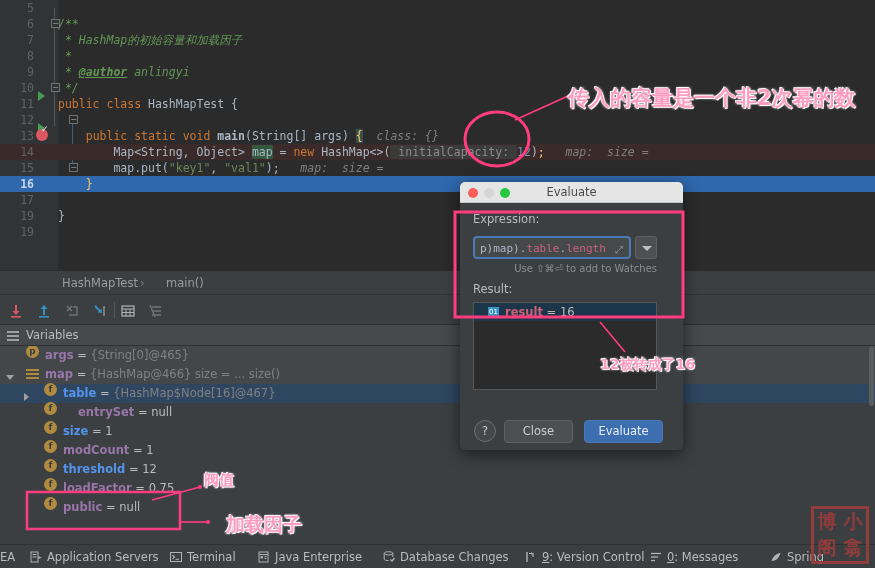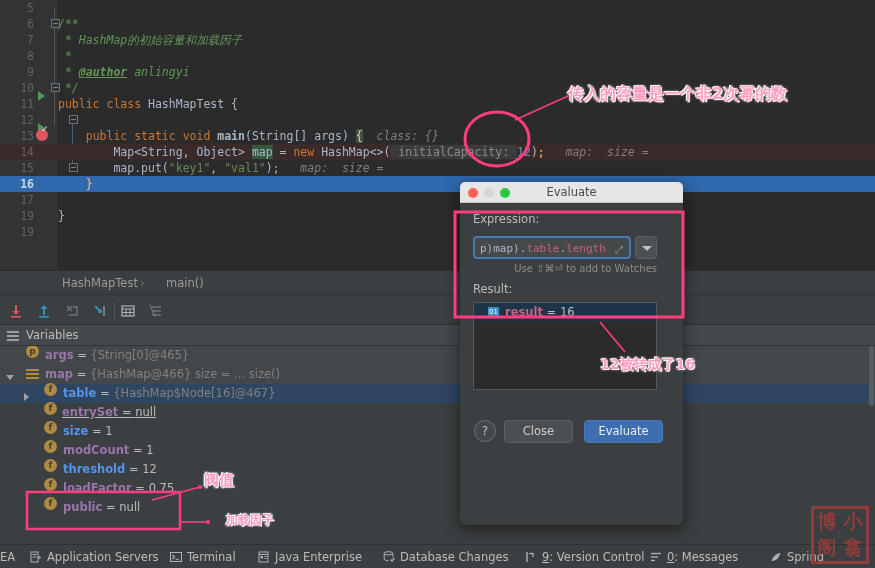--- a/index.html
+++ b/index.html
@@ -153,21 +153,21 @@
   .statusbar {
     position: absolute; left: 0; top: 544px; width: 875px; height: 24px;
     background: #3c3f41; border-top: 1px solid #2f3133;
     color: #bbbbbb; font-size: 11.5px;
   }
   .sb-item { position: absolute; top: 4px; height: 16px; line-height: 16px; white-space: nowrap; }
   .sb-under { text-decoration: underline; }
 
   
   .dialog {
-    position: absolute; left: 460px; top: 182px; width: 223px; height: 343px;
+    position: absolute; left: 460px; top: 182px; width: 223px; height: 268px;
     background: #3c3f41; border-radius: 5px;
     box-shadow: 0 4px 16px rgba(0,0,0,0.55);
   }
   .dlg-title {
     position: absolute; left: 0; top: 0; width: 223px; height: 21px;
     background: #e5e5e5; border-radius: 5px 5px 0 0;
     border-bottom: 1px solid #c4c4c4;
   }
   .dlg-title .tt {
     position: absolute; left: 0; top: 0; width: 223px; height: 21px;
@@ -383,21 +383,21 @@
         </span>
         <span style="position:absolute;left:45px;"><span class="vname">map</span><span class="veq"> = </span><span class="vgray">{HashMap@466}  size =  ... size()</span></span>
       </div>
       <div class="vrow sel" style="top: 38px;">
         <span style="position:absolute;left:24px;top:4px;"><span class="tri"></span></span>
         <span style="position:absolute;left:44px;" class="badge-f">f</span>
         <span style="position:absolute;left:63px;"><span class="vname-blue">table</span><span class="veq"> = </span><span class="vgray">{HashMap$Node[16]@467}</span></span>
       </div>
       <div class="vrow" style="top: 57px;">
         <span style="position:absolute;left:44px;" class="badge-f">f</span>
-        <span style="position:absolute;left:62px;text-decoration:underline;"><span class="vname">entrySet</span><span class="veq"> = </span><span class="vval">null</span></span>
+        <span style="position:absolute;left:78px;"><span class="vname">entrySet</span><span class="veq"> = </span><span class="vval">null</span></span>
       </div>
       <div class="vrow" style="top: 76px;">
         <span style="position:absolute;left:44px;" class="badge-f">f</span>
         <span style="position:absolute;left:63px;"><span class="vname-blue">size</span><span class="veq"> = </span><span class="vnum">1</span></span>
       </div>
       <div class="vrow" style="top: 95px;">
         <span style="position:absolute;left:44px;" class="badge-f">f</span>
         <span style="position:absolute;left:63px;"><span class="vname">modCount</span><span class="veq"> = </span><span class="vnum">1</span></span>
       </div>
       <div class="vrow" style="top: 114px;">
@@ -461,24 +461,24 @@
 
     <rect x="27" y="492" width="153" height="37" fill="none" stroke="#ff3d7f" stroke-width="2.5"></rect>
 
     <line x1="152" y1="500" x2="200" y2="487" stroke="#ff3d7f" stroke-width="1.6"></line>
     <circle cx="200" cy="487" r="2" fill="#ff3d7f"></circle>
 
     <line x1="180" y1="522" x2="208" y2="522" stroke="#ff3d7f" stroke-width="1.6"></line>
     <circle cx="208" cy="522" r="2" fill="#ff3d7f"></circle>
   </svg>
 
-  <div class="ann-text" style="left:568px; top:84px; font-size:16px;">传入的容量是一个非2次幂的数</div>
+  <div class="ann-text" style="left:568px; top:84px; font-size:21px;">传入的容量是一个非2次幂的数</div>
   <div class="ann-text" style="left:600px; top:356px; font-size:14px;">12被转成了16</div>
   <div class="ann-text" style="left:204px; top:471px; font-size:15px;text-align:center;">阀值</div>
-  <div class="ann-text" style="left:210px; top:512px; font-size:12px;padding-left:16px;">加载因子</div>
+  <div class="ann-text" style="left:210px; top:512px; font-size:19px;padding-left:16px;">加载因子</div>
 
   <div class="statusbar" id="statusbar">
       <span class="sb-item" style="left: 0px;"><span>EA</span></span>
       <span class="sb-item" style="left: 30px;"><span style="display:inline-block;vertical-align:-2px;margin-right:5px;"><svg width="12" height="12" viewBox="0 0 12 12">
             <rect x="1" y="1" width="7" height="10" fill="none" stroke="#b0b4b7" stroke-width="1"></rect>
             <line x1="2.5" y1="3.5" x2="6.5" y2="3.5" stroke="#b0b4b7"></line>
             <line x1="2.5" y1="6" x2="6.5" y2="6" stroke="#b0b4b7"></line>
             <path d="M8.5 5 L11.5 6.5 L8.5 8 Z" fill="#b0b4b7"></path>
           </svg></span><span>Application Servers</span></span>
       <span class="sb-item" style="left: 170px;"><span style="display:inline-block;vertical-align:-2px;margin-right:5px;"><svg width="12" height="12" viewBox="0 0 12 12">

